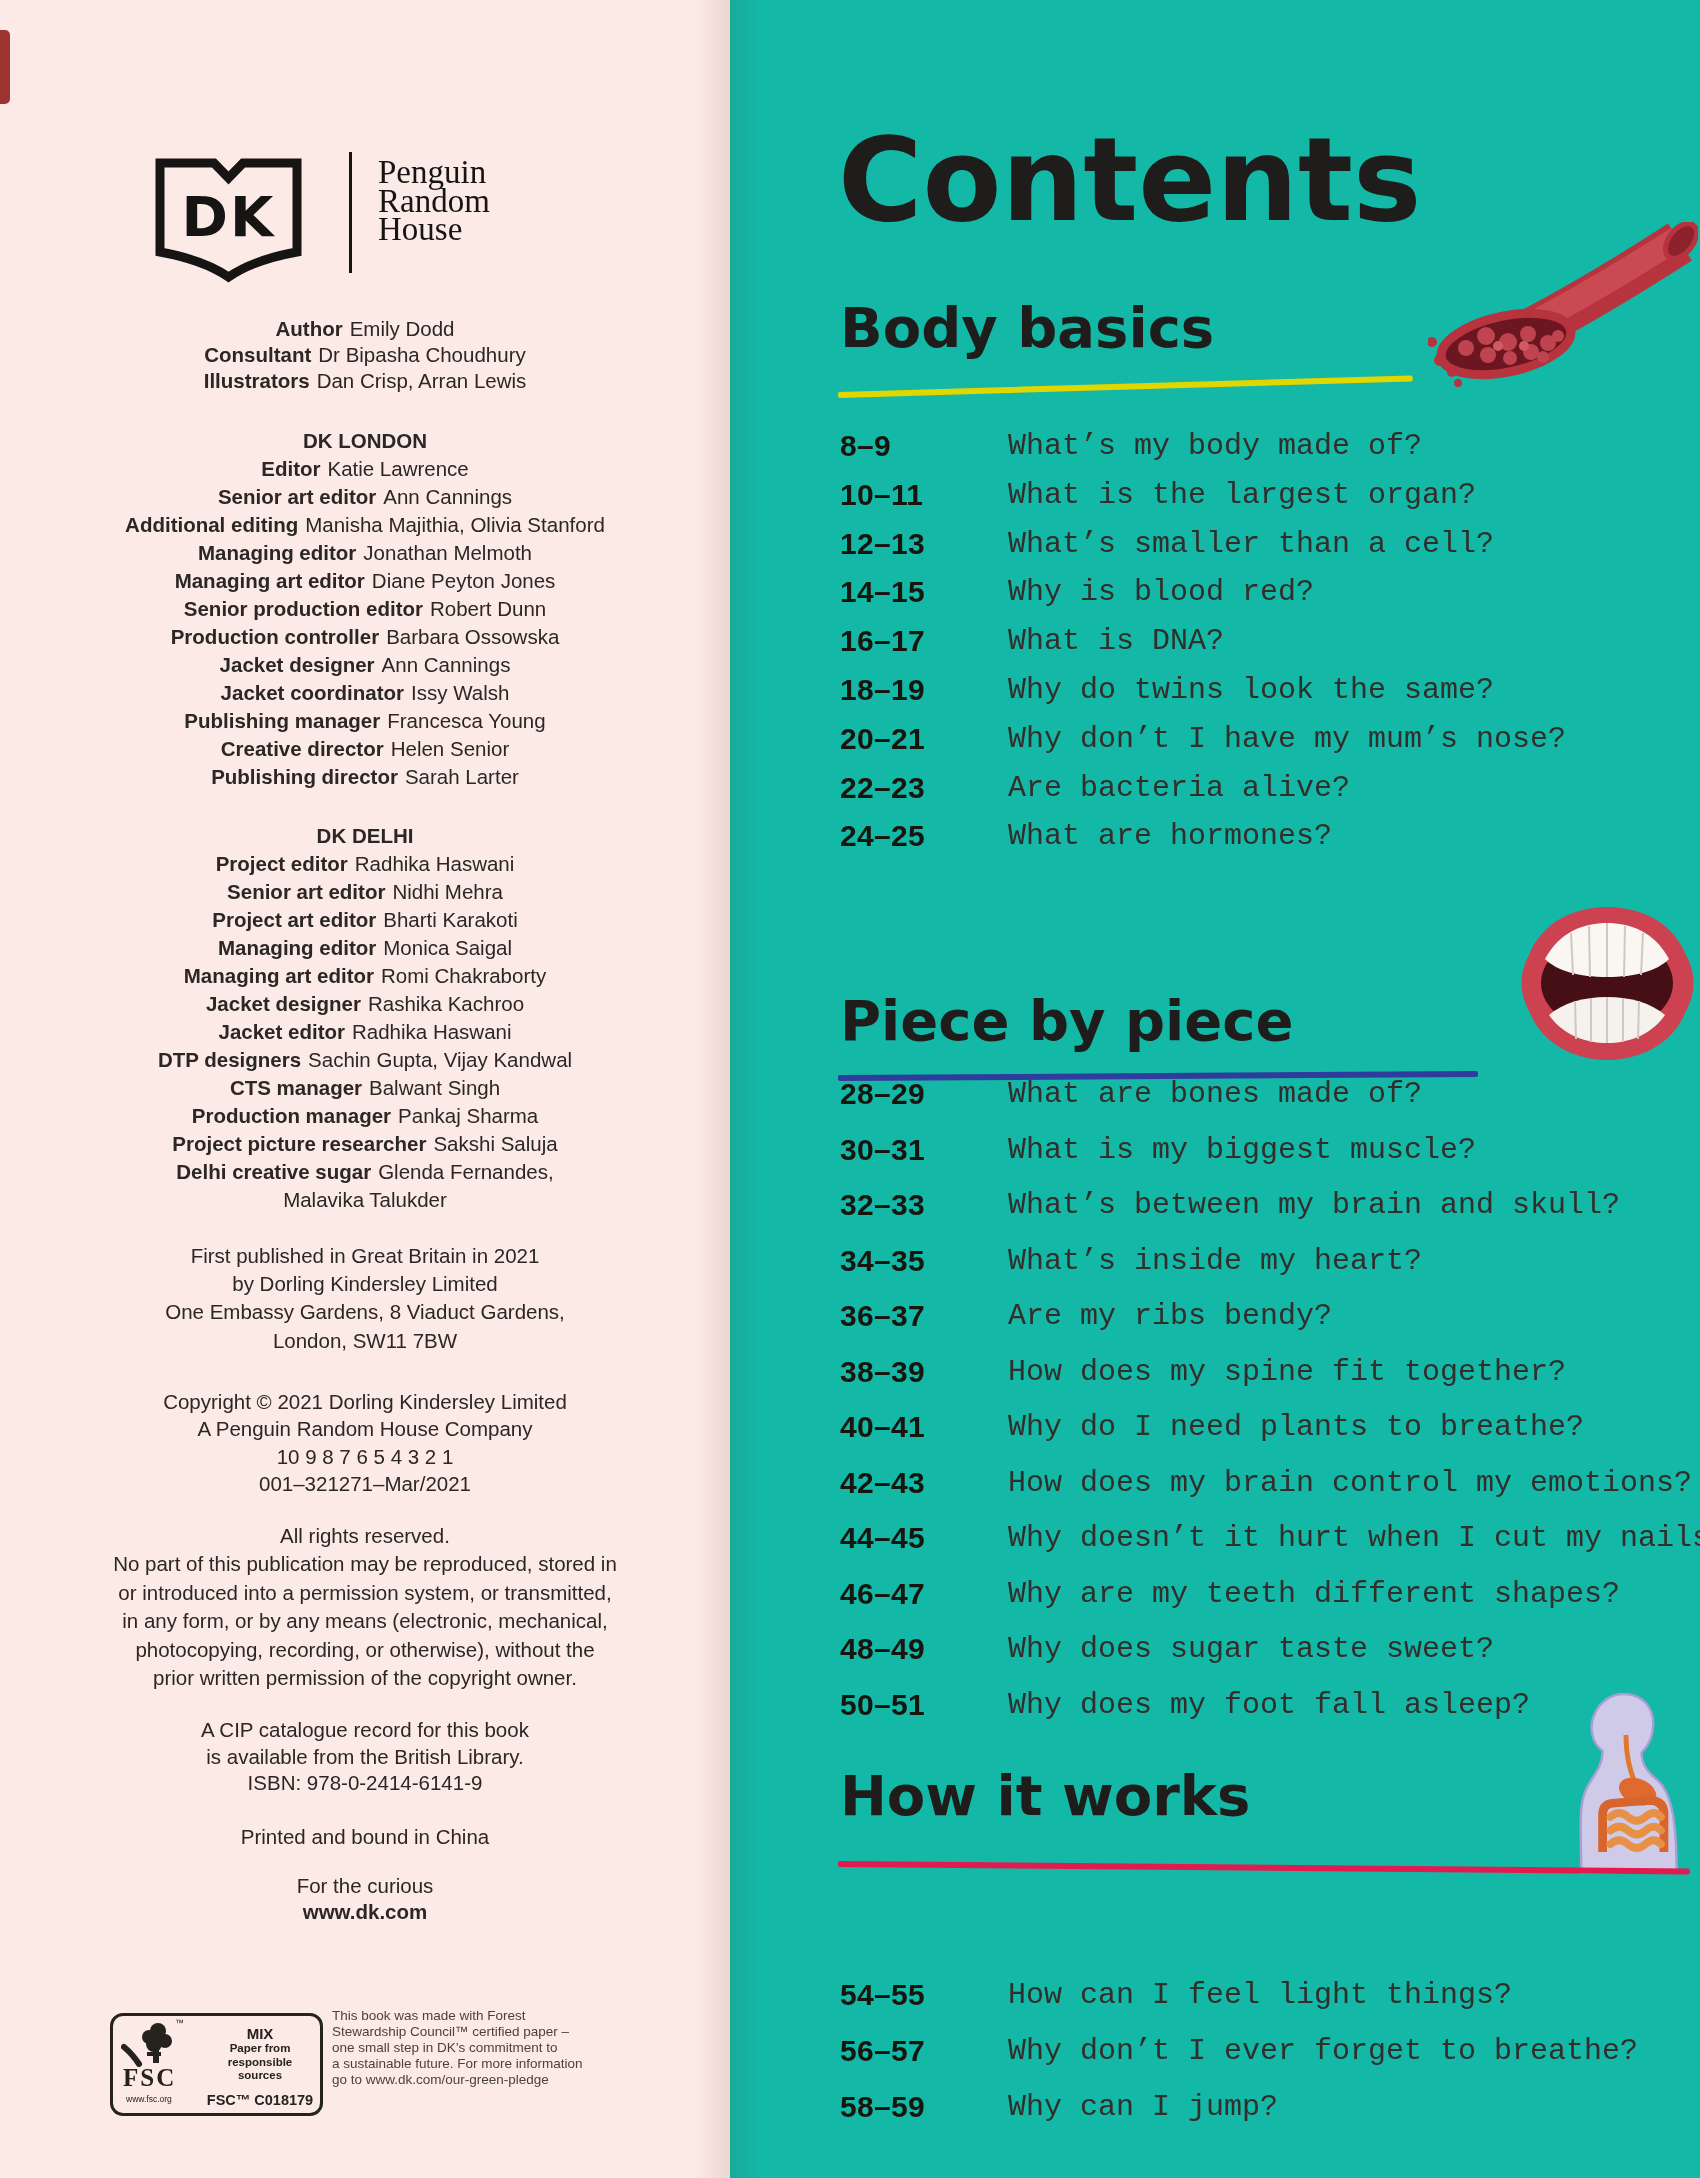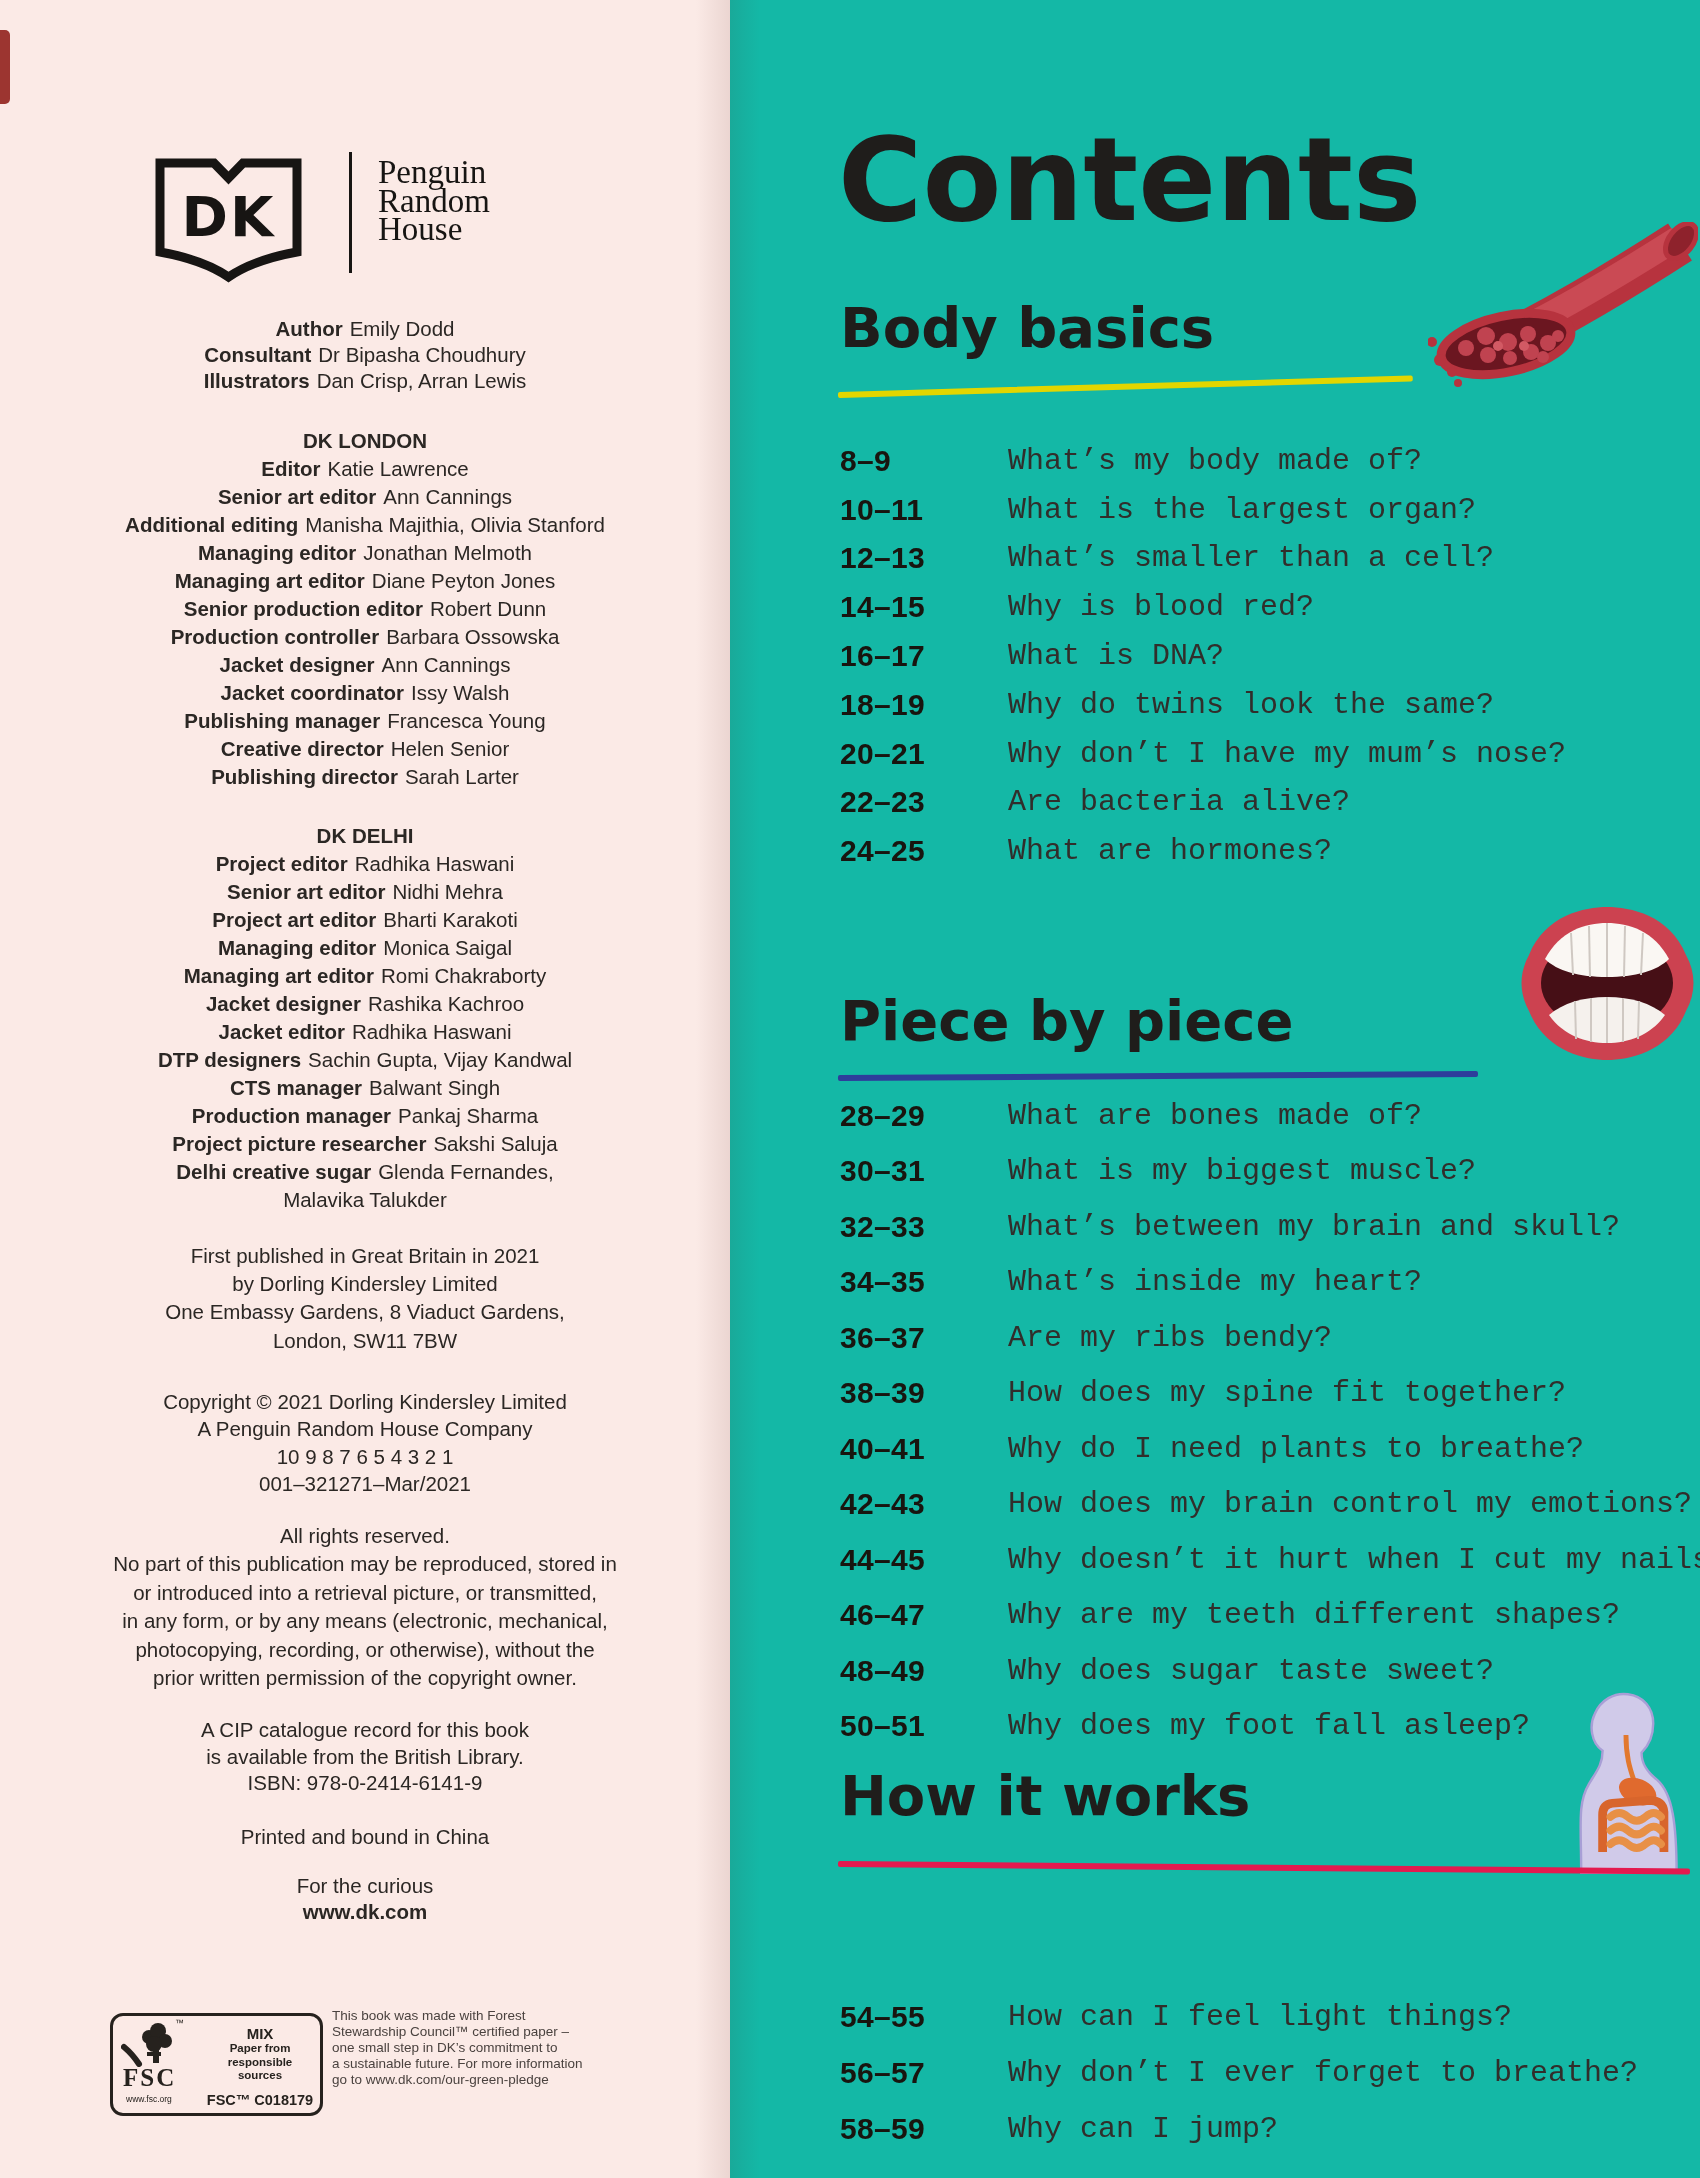--- a/index.html
+++ b/index.html
@@ -45,21 +45,21 @@
   
   .contents-title{position:absolute;left:838px;top:123px;font-family:"DejaVu Sans",sans-serif;
           font-weight:800;font-size:115px;line-height:115px;color:#1f1d1b;letter-spacing:0;}
   .section-heading{position:absolute;left:840px;font-family:"DejaVu Sans",sans-serif;
           font-weight:800;font-size:56px;line-height:56px;color:#1f1d1b;}
   .ul{position:absolute;transform-origin:left center;border-radius:2px;}
   .ul-yellow{left:838px;top:392px;width:575px;height:5.5px;background:#e2d600;transform:rotate(-1.65deg);}
   .ul-blue{left:838px;top:1075px;width:640px;height:5.5px;background:#2e3d9b;transform:rotate(-0.35deg);}
   .ul-red{left:838px;top:1861px;width:852px;height:6px;background:#e31a4f;transform:rotate(0.5deg);}
   .toc{position:absolute;left:840px;}
-  .toc-row{display:flex;align-items:flex-end;}
+  .toc-row{display:flex;align-items:flex-start;}
   .s1 .toc-row{height:48.8px;}
   .s2 .toc-row{height:55.5px;}
   .s3 .toc-row{height:56px;}
   .toc-pages{width:168px;font-weight:bold;font-size:30px;color:#18150f;letter-spacing:.3px;flex:0 0 auto;}
   .toc-title{font-size:30px;color:#312e2b;white-space:nowrap;font-family:Liberation Mono, monospace;}
   .illus{position:absolute;}
 </style>
 </head>
 <body>
 
@@ -217,21 +217,21 @@
 
     <div>Copyright © 2021 Dorling Kindersley Limited</div>
         <div>A Penguin Random House Company</div>
         <div>10 9 8 7 6 5 4 3 2 1</div>
         <div>001–321271–Mar/2021</div>
       </div>
     <div class="cblock rights" style="top:1522px">
 
     <div>All rights reserved.</div>
         <div>No part of this publication may be reproduced, stored in</div>
-        <div>or introduced into a retrieval picture, or transmitted,</div>
+        <div>or introduced into a permission system, or transmitted,</div>
         <div>in any form, or by any means (electronic, mechanical,</div>
         <div>photocopying, recording, or otherwise), without the</div>
         <div>prior written permission of the copyright owner.</div>
       </div>
     <div class="cblock cip" style="top:1717px">
 
     <div>A CIP catalogue record for this book</div>
         <div>is available from the British Library.</div>
         <div>ISBN: 978-0-2414-6141-9</div>
       </div>

